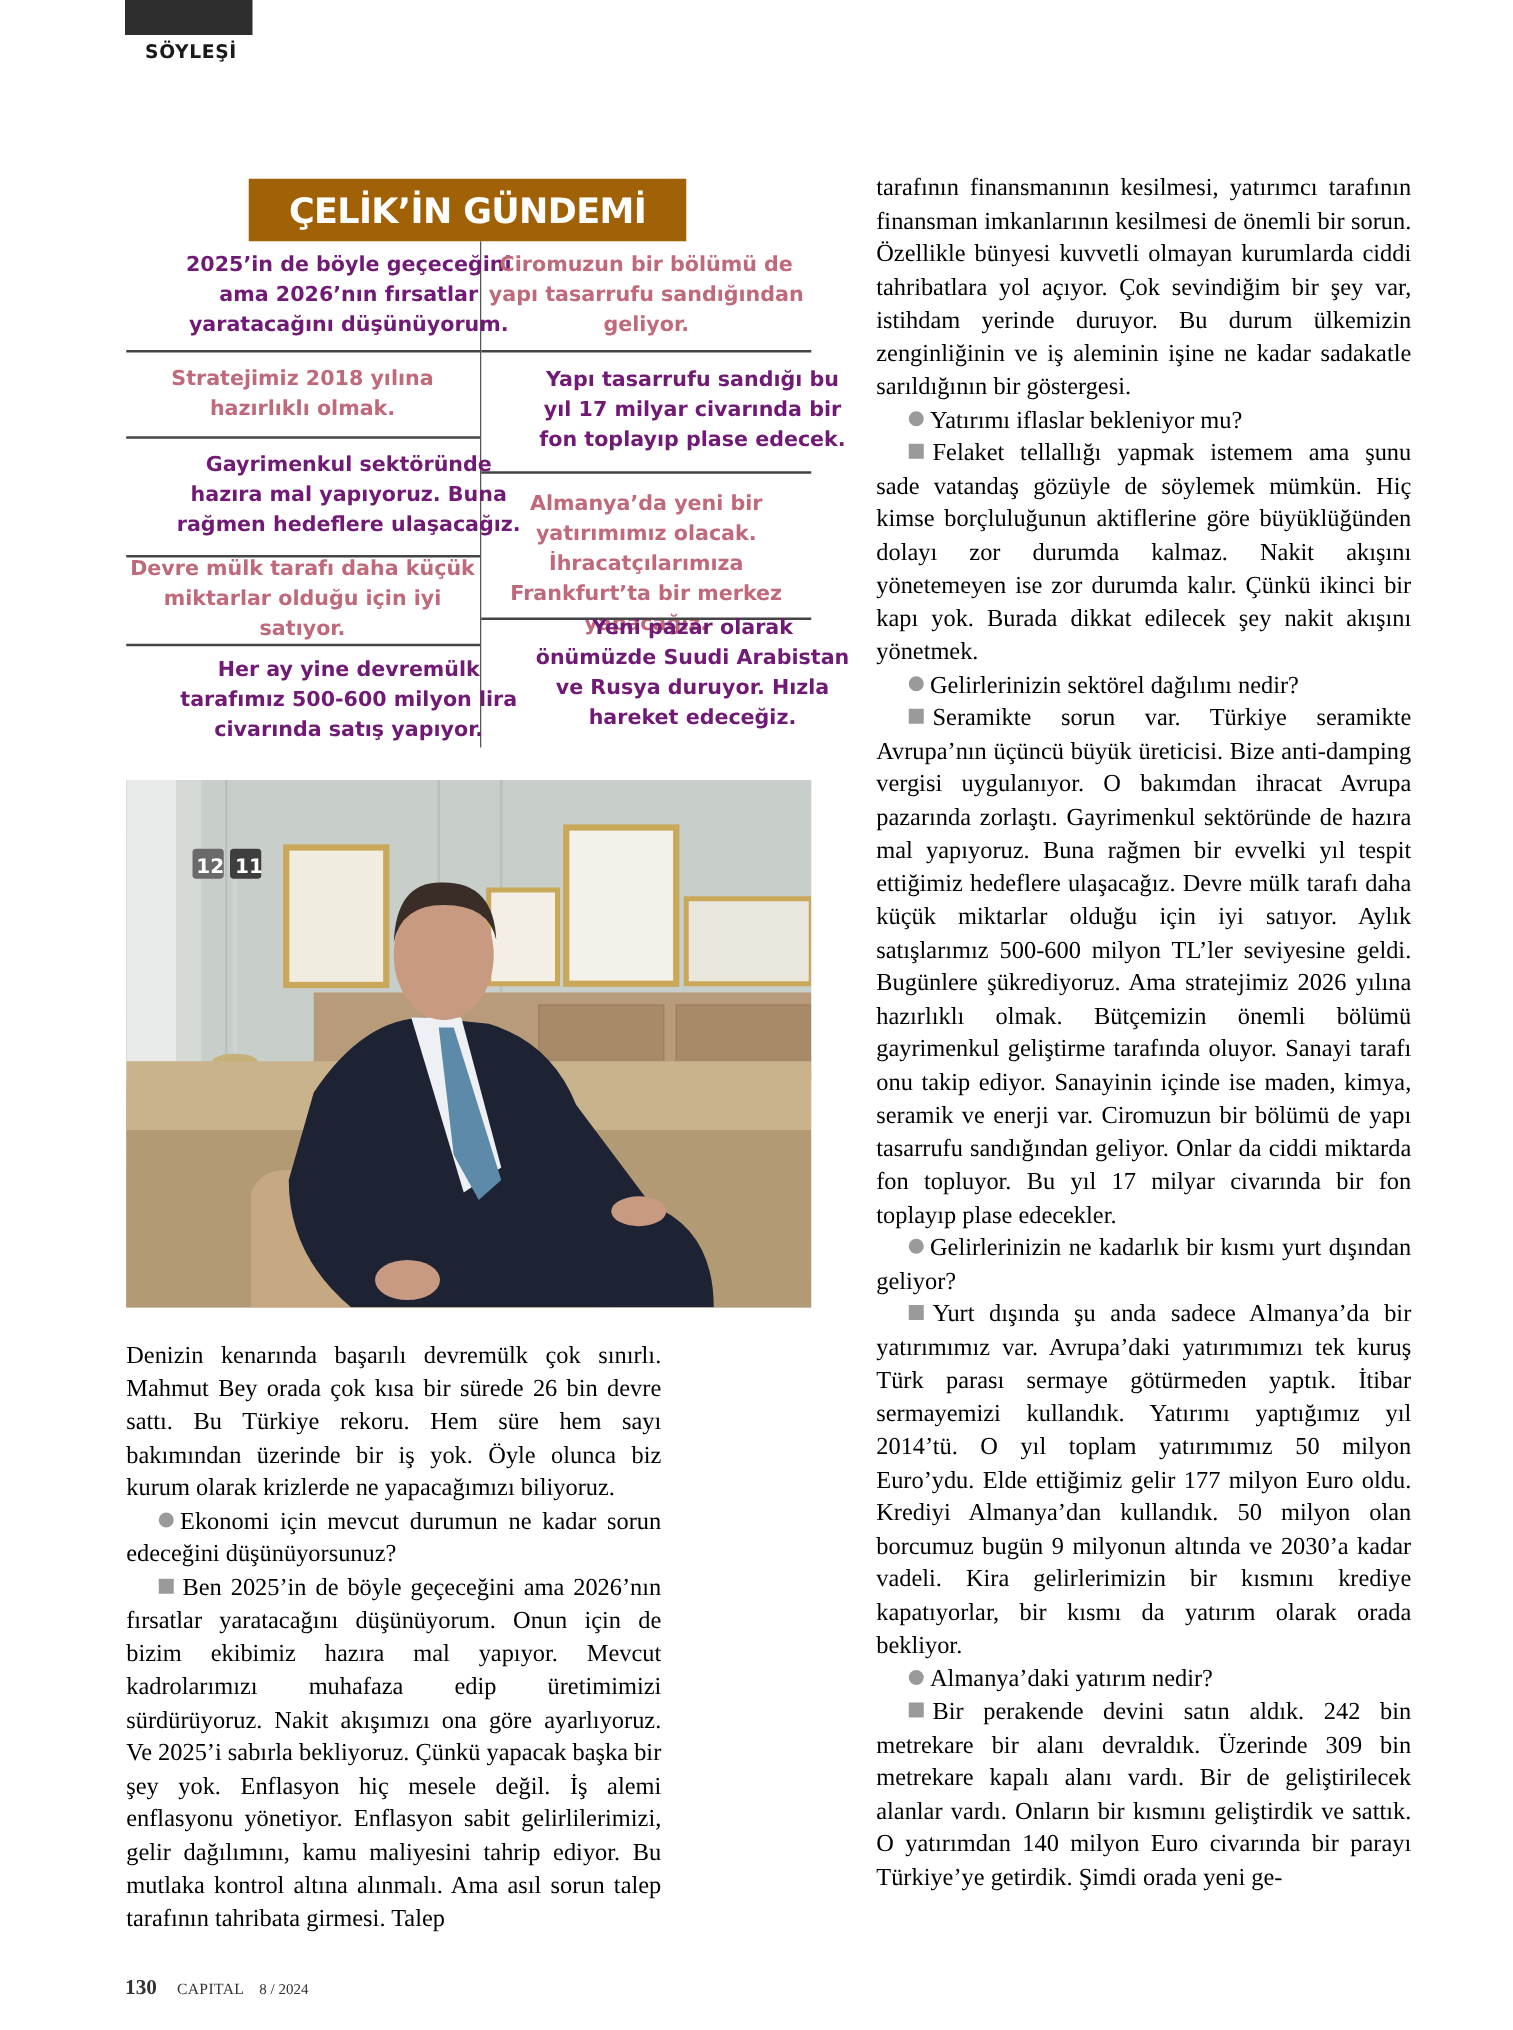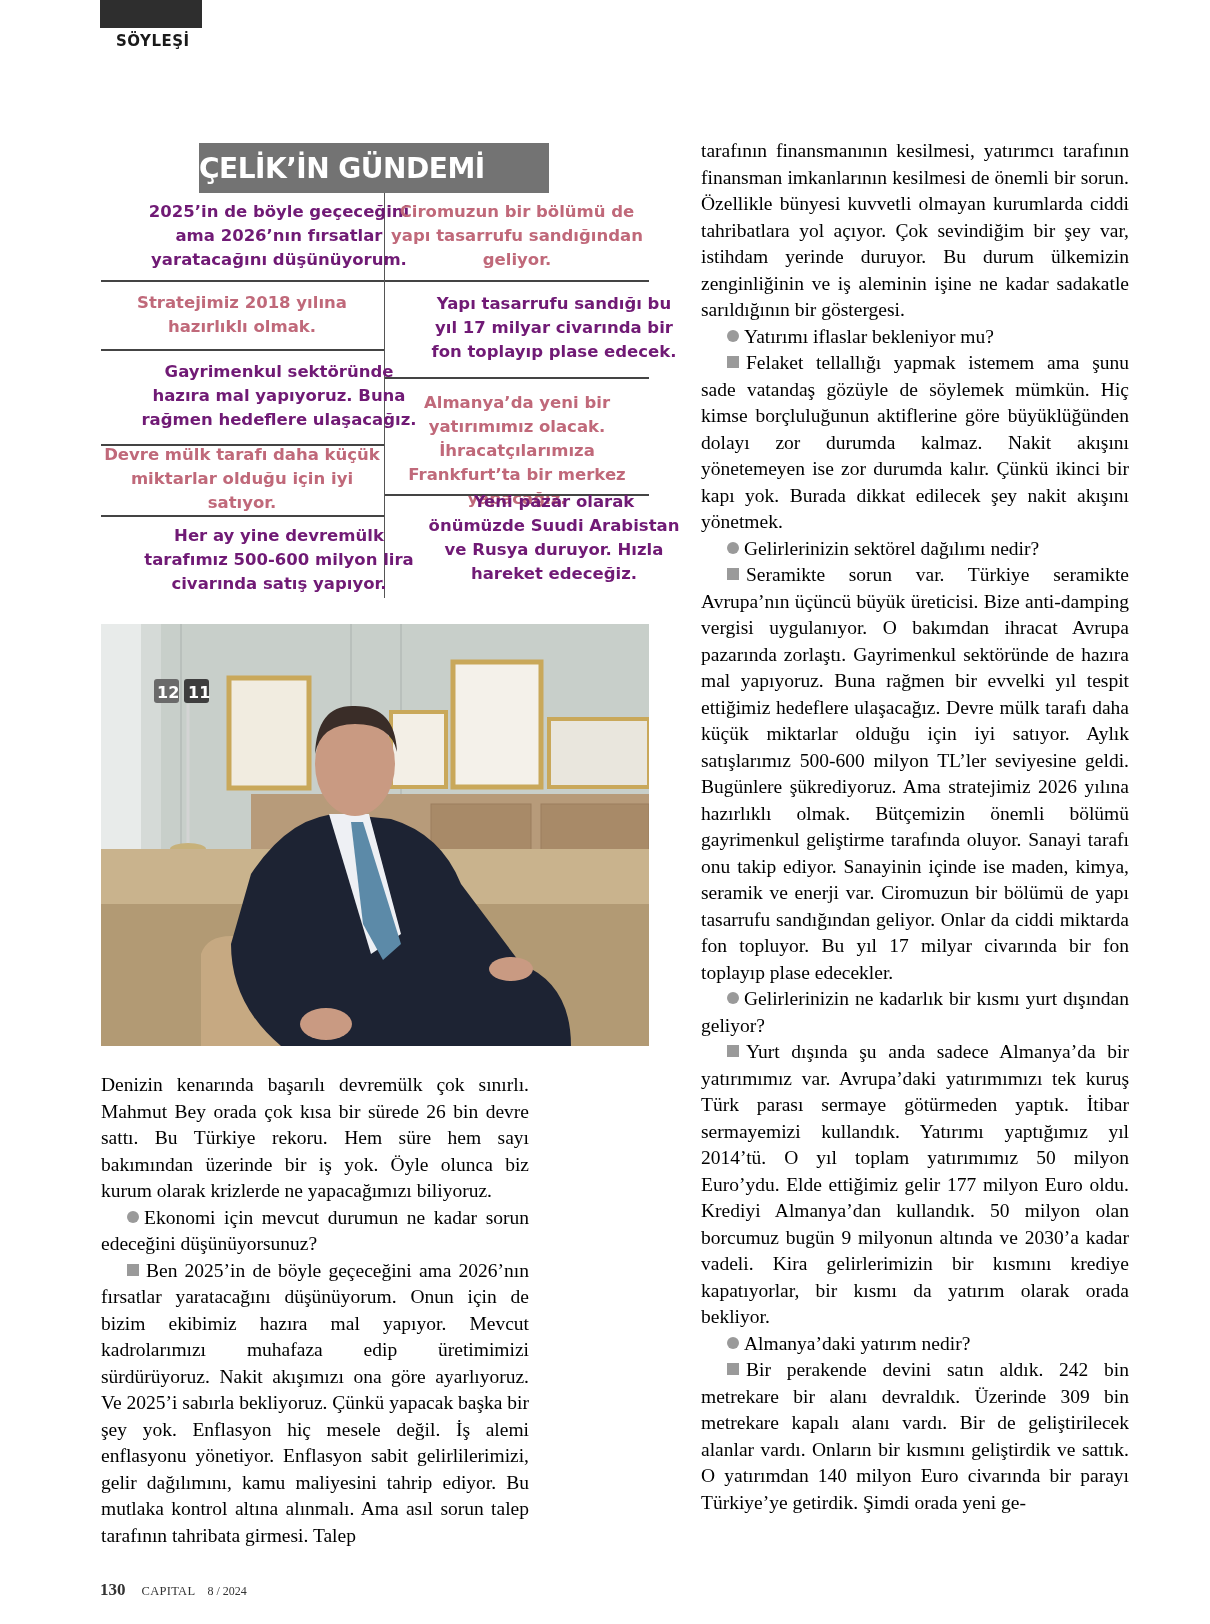--- a/index.html
+++ b/index.html
@@ -1,20 +1,20 @@
 <!DOCTYPE html>
 <html><head>
 <meta charset="utf-8">
 <style>
   html, body { margin: 0; padding: 0; background: #ffffff; }
   body { width: 1210px; height: 1624px; position: relative; overflow: hidden; color: #2b2b2b; }
   .tab-block { position: absolute; left: 100px; top: 0; width: 102px; height: 28px; background: #2e2e2e; }
   .section-label { position: absolute; left: 116px; top: 32px; font-family: "DejaVu Sans", sans-serif; font-weight: bold; font-size: 15px; letter-spacing: 0.5px; color: #1a1a1a; }
 
-  .banner { position: absolute; left: 199px; top: 143px; width: 350px; height: 50px; background: #737373; display: flex; align-items: center; }
+  .banner { position: absolute; left: 199px; top: 143px; width: 350px; height: 50px; background: #a16207; display: flex; align-items: center; justify-content: center; }
   .banner span { font-family: "DejaVu Sans", sans-serif; font-weight: bold; font-size: 28px; color: #ffffff; letter-spacing: -0.5px; }
 
   .quote-grid { position: absolute; left: 101px; top: 193px; width: 548px; height: 410px; }
   .divider-v { position: absolute; left: 283px; top: 0; width: 1px; height: 405px; background: #555; }
   .qcell { position: absolute; display: flex; align-items: center; justify-content: center; text-align: center; font-family: "DejaVu Sans", sans-serif; font-weight: bold; font-size: 16.5px; line-height: 24px; box-sizing: border-box; padding: 0 2px; }
   .qcell.dark { color: #701a75; margin-left: 37px; }
   .qcell.pink { color: #c0697a; }
   .hline { position: absolute; height: 1.5px; background: #444; }
   .col-left { left: 0; width: 282px; }
   .col-right { left: 284px; width: 264px; }

